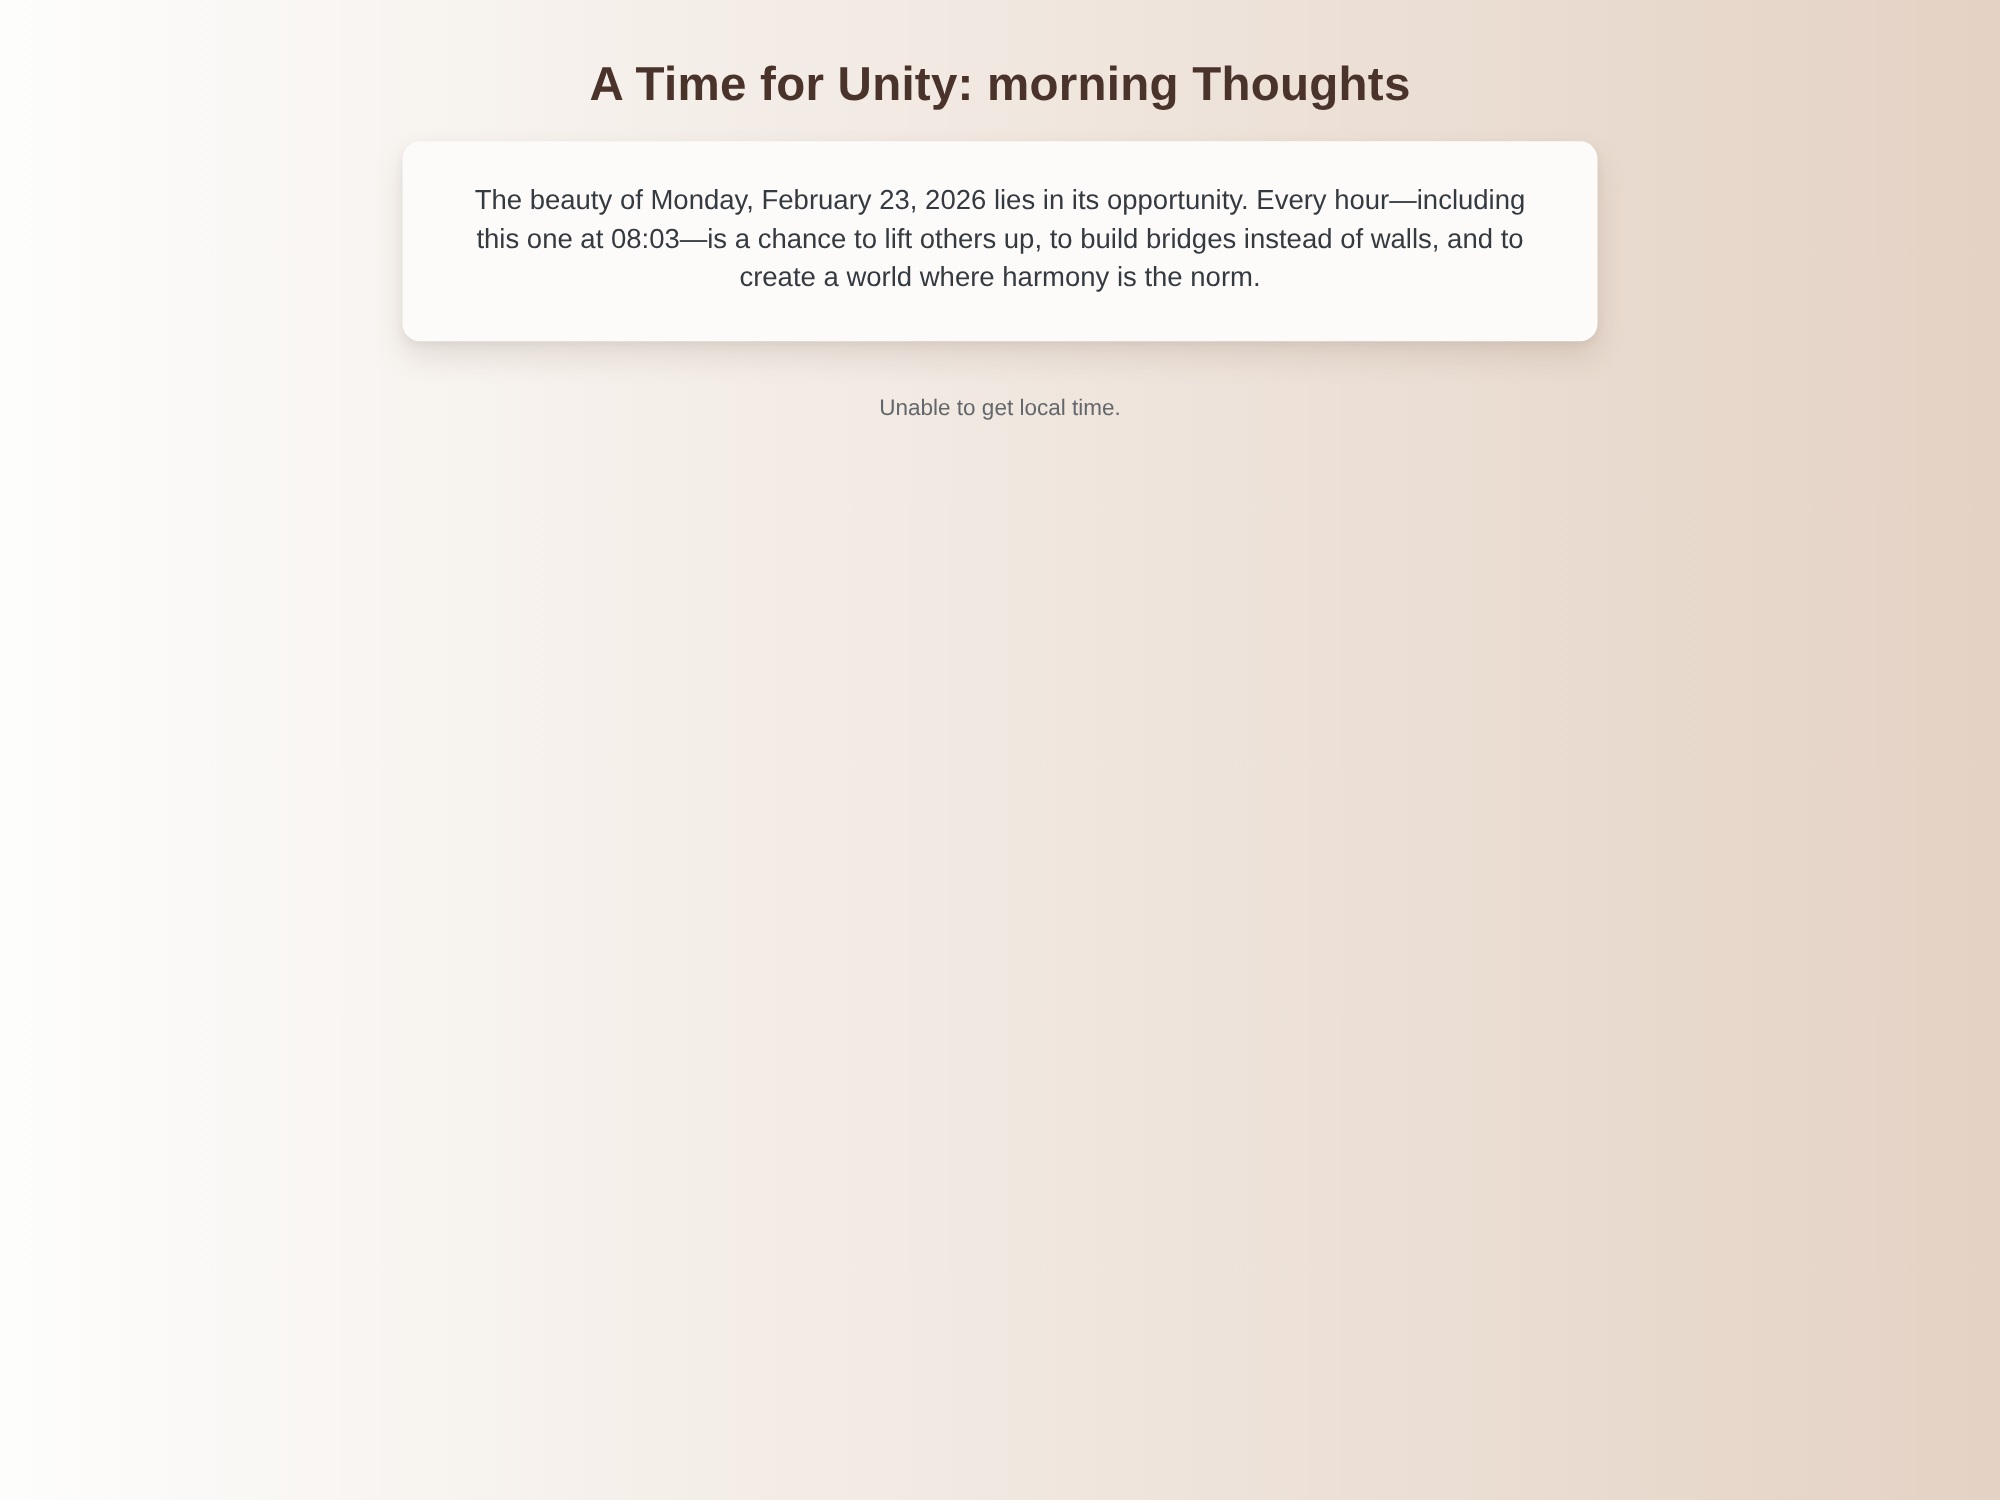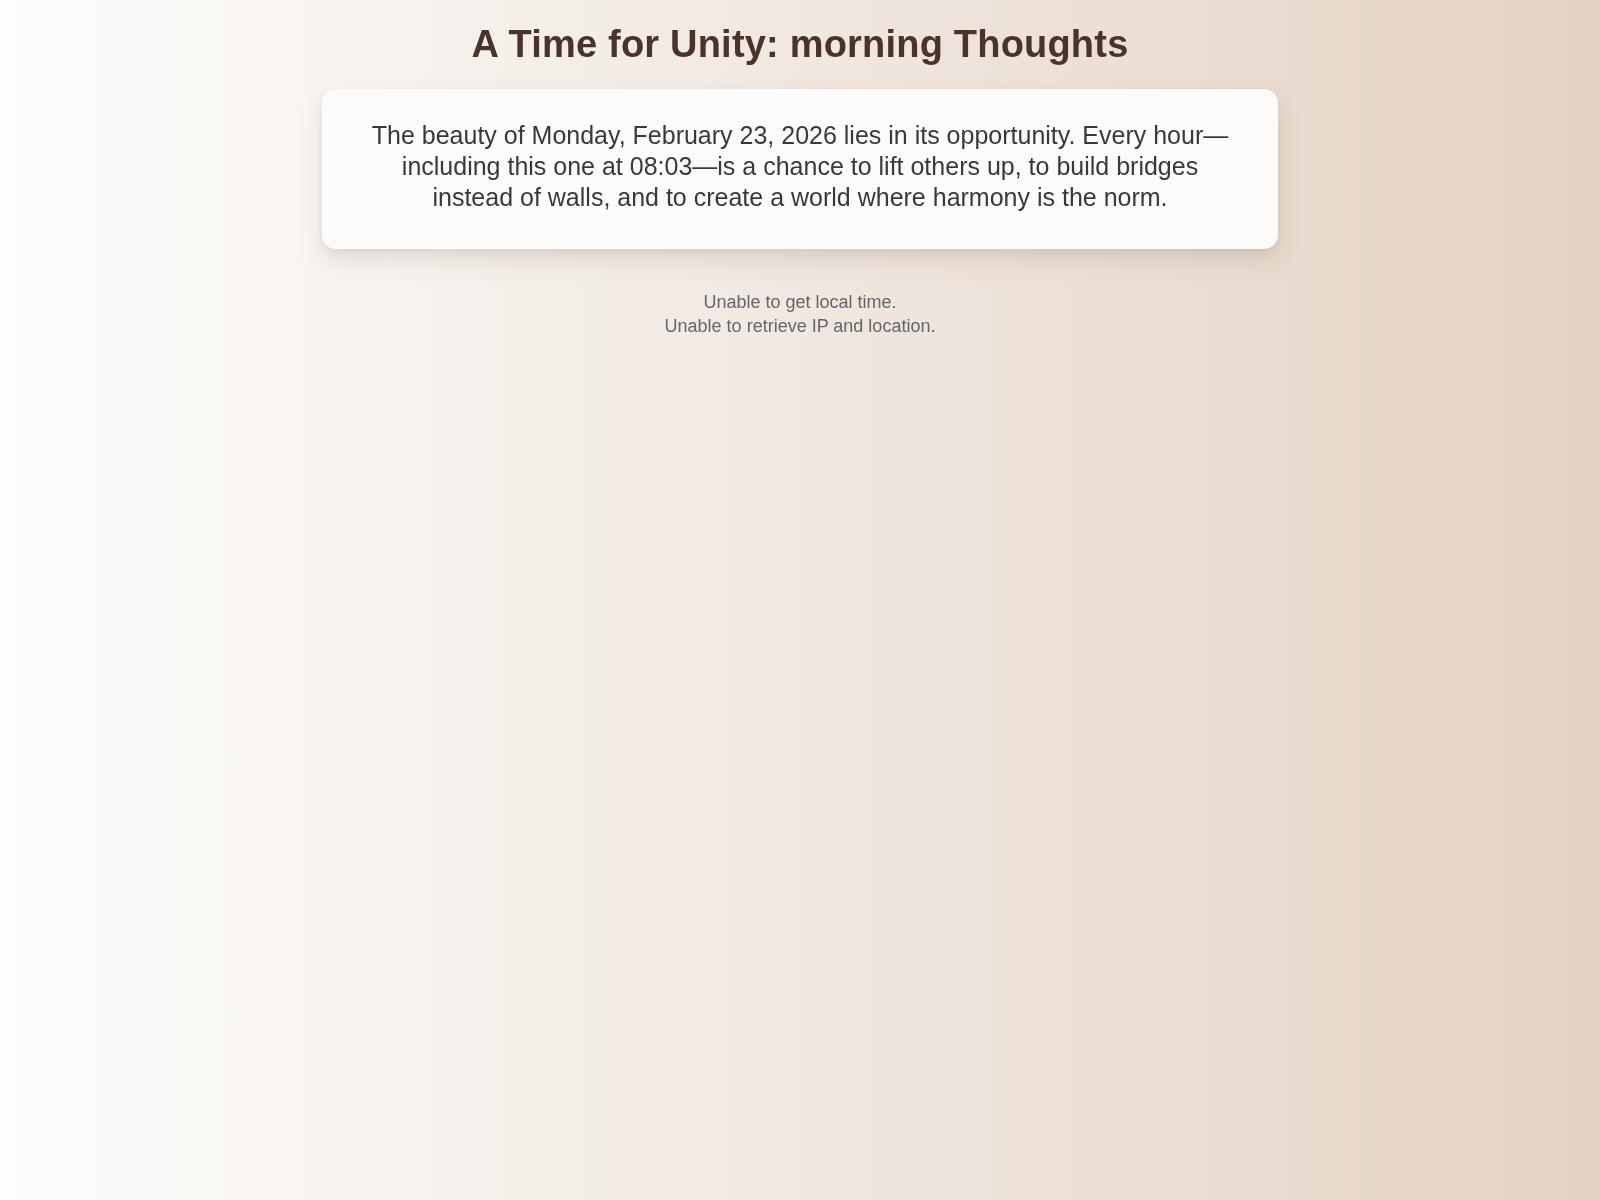--- a/index.html
+++ b/index.html
@@ -17,42 +17,42 @@
     min-height: 100%;
   }
   body {
     width: 1600px;
     height: 1200px;
     background: linear-gradient(90deg, var(--bg-start) 0%, var(--bg-end) 100%);
     font-family: "Liberation Sans", sans-serif;
     overflow: hidden;
   }
   .page {
-    padding-top: 22px;
+    padding-top: 46px;
     text-align: center;
   }
   h1.page-title {
     margin: 0 0 23px 0;
     font-size: 38px;
     line-height: 44px;
     font-weight: bold;
     color: var(--title-text);
     letter-spacing: 0.2px;
   }
   .quote-card {
     width: 956px;
     margin: 0 auto;
     padding: 31px 38px 36px 38px;
     background: var(--card-bg);
     border-radius: 14px;
     box-shadow: 0 12px 24px rgba(105, 80, 60, 0.14), 0 3px 8px rgba(0, 0, 0, 0.05);
   }
   .quote-text {
     margin: 0;
-    font-size: 25px;
+    font-size: 22px;
     line-height: 31px;
     color: var(--body-text);
     text-align: center;
   }
   .status-block {
     margin-top: 41px;
     font-size: 18px;
     line-height: 24px;
     color: var(--status-text);
   }
@@ -66,16 +66,15 @@
 <div class="page">
 
   <h1 class="page-title">A Time for Unity: morning Thoughts</h1>
 
   <div class="quote-card">
     <p class="quote-text">The beauty of Monday, February 23, 2026 lies in its opportunity. Every hour—including this one at 08:03—is a chance to lift others up, to build bridges instead of walls, and to create a world where harmony is the norm.</p>
   </div>
 
   <div class="status-block">
     <p>Unable to get local time.</p>
-    <p>Unable to retrieve IP and location.</p>
   </div>
 
 </div>
 
 </body></html>

